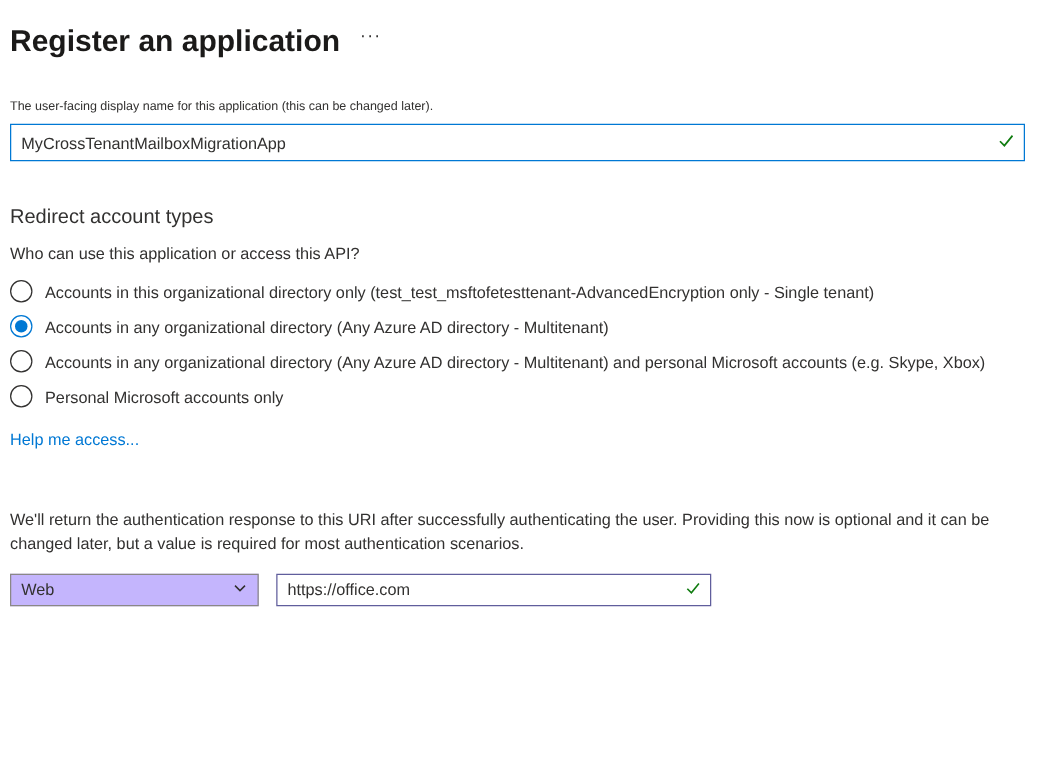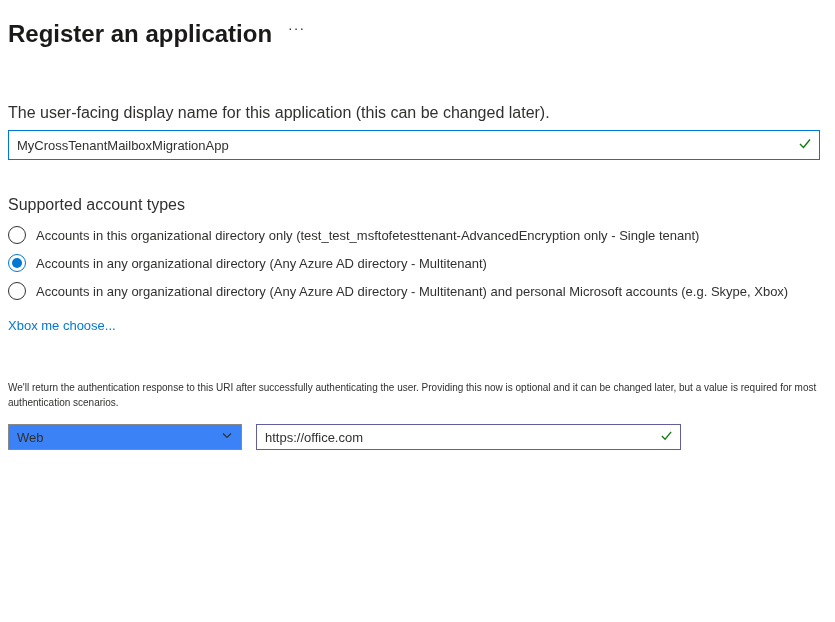--- a/index.html
+++ b/index.html
@@ -14,37 +14,37 @@
     .page-title {
       font-size: 24px;
       font-weight: 600;
       color: #1b1a19;
       display: inline-block;
       margin-right: 16px;
     }
     .title-row {
       display: flex;
       align-items: flex-start;
-      margin-bottom: 56px;
+      margin-bottom: 32px;
     }
     .ellipsis-icon {
       font-size: 14px;
       color: #323130;
       letter-spacing: 1px;
       cursor: pointer;
     }
     .section { margin-bottom: 36px; }
     .field-label {
       font-size: 14px;
       color: #323130;
       margin-bottom: 6px;
     }
     .required-asterisk { color: #a4262c; margin-right: 4px; }
     .helper-text {
-      font-size: 16px;
+      font-size: 10px;
       color: #323130;
       margin-bottom: 8px;
     }
     .text-input {
       width: 812px;
       height: 30px;
       border: 1px solid #0078d4;
       padding: 0 30px 0 8px;
       font-size: 13px;
       font-family: inherit;
@@ -92,50 +92,50 @@
       background: #0078d4;
     }
     .radio-label { font-size: 13px; color: #323130; }
     .link {
       color: #0078d4;
       font-size: 13px;
       text-decoration: none;
       cursor: pointer;
     }
     .redirect-desc {
-      font-size: 10px;
+      font-size: 13px;
       color: #323130;
       line-height: 1.45;
       margin-bottom: 14px;
       max-width: 816px;
     }
     .redirect-row { display: flex; gap: 14px; }
     .select-box {
-      width: 234px;
+      width: 199px;
       height: 26px;
       border: 1px solid #8a8886;
       padding: 0 28px 0 8px;
       font-size: 13px;
       font-family: inherit;
-      background: #3b82f6;
+      background: #c4b5fd;
       position: relative;
       display: flex;
       align-items: center;
       cursor: pointer;
     }
     .chevron {
       position: absolute;
       right: 8px;
       top: 50%;
       transform: translateY(-50%);
       pointer-events: none;
     }
     .uri-input-wrapper { position: relative; display: inline-block; }
     .uri-input {
-      width: 425px;
+      width: 348px;
       height: 26px;
       border: 1px solid #605e9c;
       padding: 0 28px 0 8px;
       font-size: 13px;
       font-family: inherit;
       color: #323130;
       outline: none;
     }
     .uri-check {
       position: absolute;
@@ -160,40 +160,45 @@
     <input type="text" class="text-input" value="MyCrossTenantMailboxMigrationApp" style="">
     <span class="valid-check">
       <svg width="14" height="14" viewBox="0 0 14 14">
           <path d="M2 7.5 L5.5 11 L12 3" stroke="#107c10" stroke-width="1.4" fill="none"></path>
         </svg>
     </span>
   </div>
 </div>
 
 <div class="section">
-  <div class="section-heading">Supported account types</div>
+  <div class="section-heading">Redirect account types</div>
+  <div class="sub-question">Who can use this application or access this API?</div>
 
   <div class="radio-group">
     <div class="radio-row">
       <span class="radio-circle"></span>
       <span class="radio-label">Accounts in this organizational directory only (test_test_msftofetesttenant-AdvancedEncryption only - Single tenant)</span>
     </div>
     <div class="radio-row">
       <span class="radio-circle selected">
           <span class="radio-dot"></span>
         </span>
       <span class="radio-label">Accounts in any organizational directory (Any Azure AD directory - Multitenant)</span>
     </div>
     <div class="radio-row">
       <span class="radio-circle"></span>
       <span class="radio-label">Accounts in any organizational directory (Any Azure AD directory - Multitenant) and personal Microsoft accounts (e.g. Skype, Xbox)</span>
     </div>
+    <div class="radio-row">
+      <span class="radio-circle"></span>
+      <span class="radio-label">Personal Microsoft accounts only</span>
+    </div>
   </div>
 
-  <a class="link">Xbox me choose...</a>
+  <a class="link">Help me access...</a>
 </div>
 
 <div class="section" style="margin-top:48px;">
   <div class="redirect-desc">We'll return the authentication response to this URI after successfully authenticating the user. Providing this now is optional and it can be changed later, but a value is required for most authentication scenarios.</div>
   <div class="redirect-row">
     <div class="select-box">
       <span>Web</span>
       <span class="chevron">
         <svg width="12" height="12" viewBox="0 0 12 12">
             <path d="M2 4 L6 8 L10 4" stroke="#323130" stroke-width="1.2" fill="none"></path>

